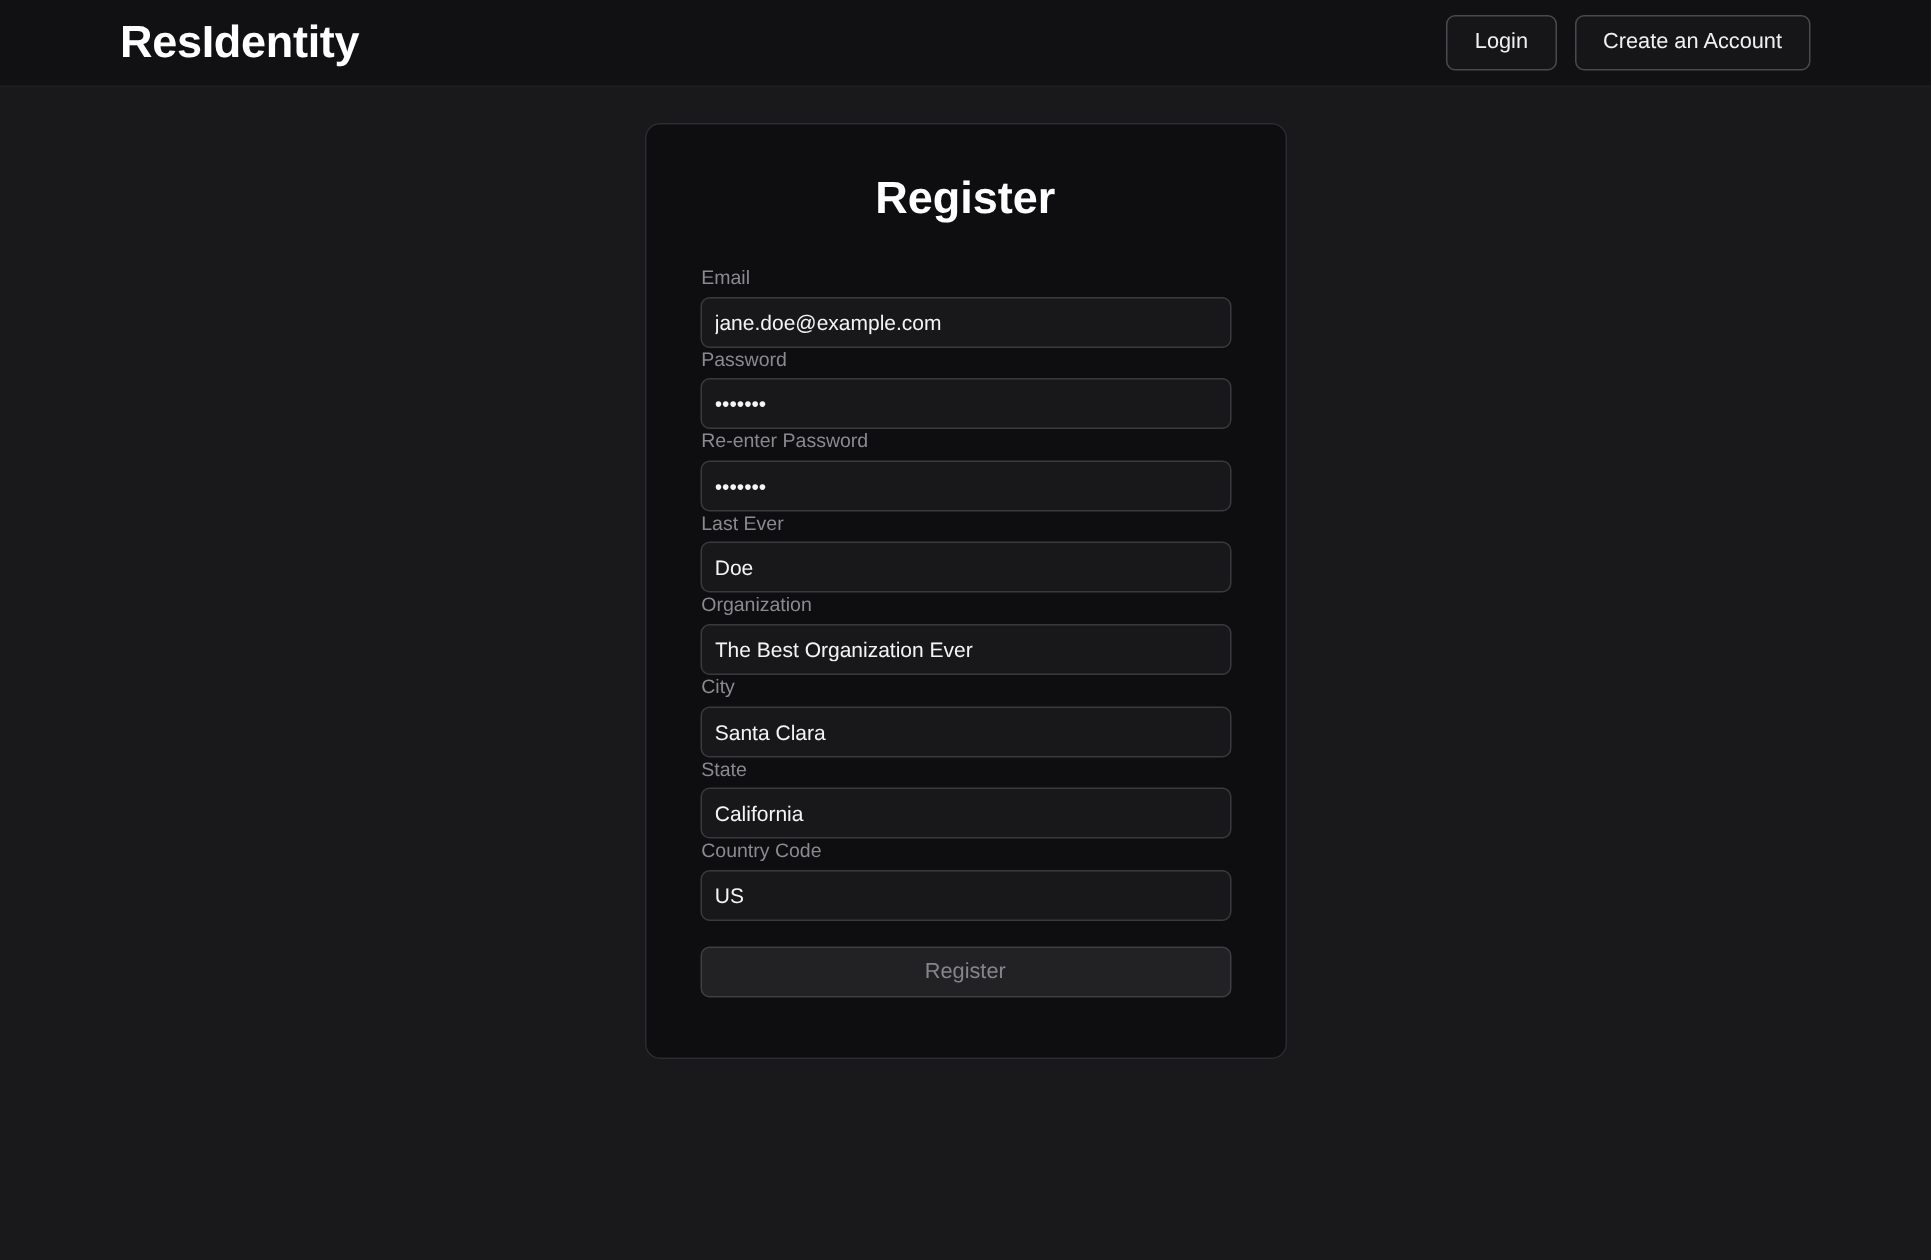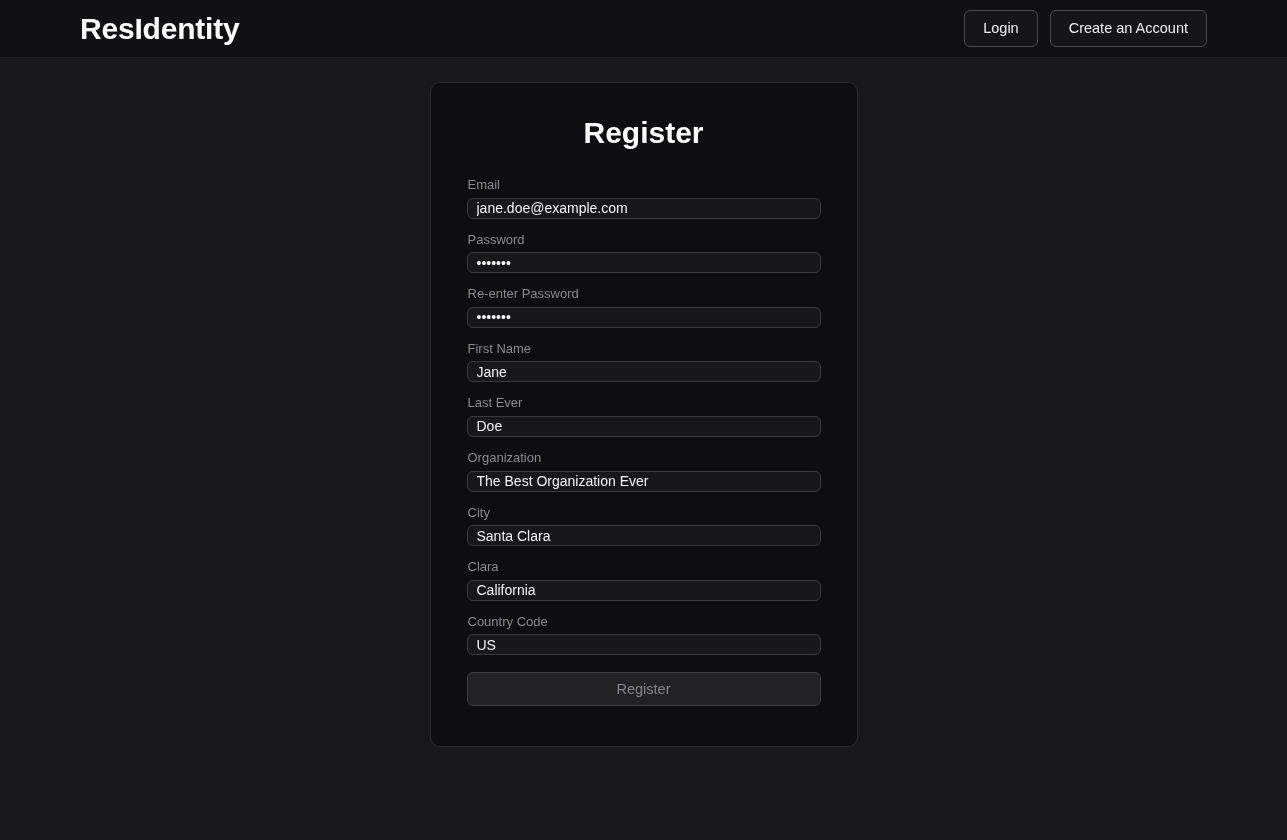--- a/index.html
+++ b/index.html
@@ -70,32 +70,32 @@
   }
   .card-title {
     text-align: center;
     font-size: 30px;
     font-weight: bold;
     color: #ffffff;
     margin: 6px 0 26px 0;
     line-height: 1.2;
   }
 
-  .field { margin-bottom: 13px; }
+  .field { }
   .field-label {
     display: block;
     font-size: 13px;
     color: #8a8a8f;
     margin: 0 0 5px 1px;
     line-height: 1.2;
   }
   .field-input {
     display: block;
     width: 100%;
-    height: 21px;
+    height: 34px;
     background: #18181a;
     border: 1px solid #3a3a3e;
     border-radius: 6px;
     color: #f4f4f5;
     font-size: 14px;
     font-family: "Liberation Sans", sans-serif;
     padding: 0 9px;
     outline: none;
   }
   .field-input::placeholder { color: #5d5d63; }
@@ -136,37 +136,33 @@
         </div>
         <div class="field">
           <label class="field-label">Password</label>
           <input class="field-input" type="text" value="•••••••" placeholder="Password" style="">
         </div>
         <div class="field">
           <label class="field-label">Re-enter Password</label>
           <input class="field-input" type="text" value="•••••••" placeholder="Re-enter Password" style="">
         </div>
         <div class="field">
-          <label class="field-label">First Name</label>
-          <input class="field-input" type="text" value="Jane" placeholder="First Name" style="">
-        </div>
-        <div class="field">
           <label class="field-label">Last Ever</label>
           <input class="field-input" type="text" value="Doe" placeholder="Last Name" style="">
         </div>
         <div class="field">
           <label class="field-label">Organization</label>
           <input class="field-input" type="text" value="The Best Organization Ever" placeholder="Organization" style="">
         </div>
         <div class="field">
           <label class="field-label">City</label>
           <input class="field-input" type="text" value="Santa Clara" placeholder="City" style="">
         </div>
         <div class="field">
-          <label class="field-label">Clara</label>
+          <label class="field-label">State</label>
           <input class="field-input" type="text" value="California" placeholder="State" style="">
         </div>
         <div class="field">
           <label class="field-label">Country Code</label>
           <input class="field-input" type="text" value="US" placeholder="Country Code" style="">
         </div>
         <div class="submit-wrap">
           <button class="submit-btn" type="submit">Register</button>
         </div>
       </form>

